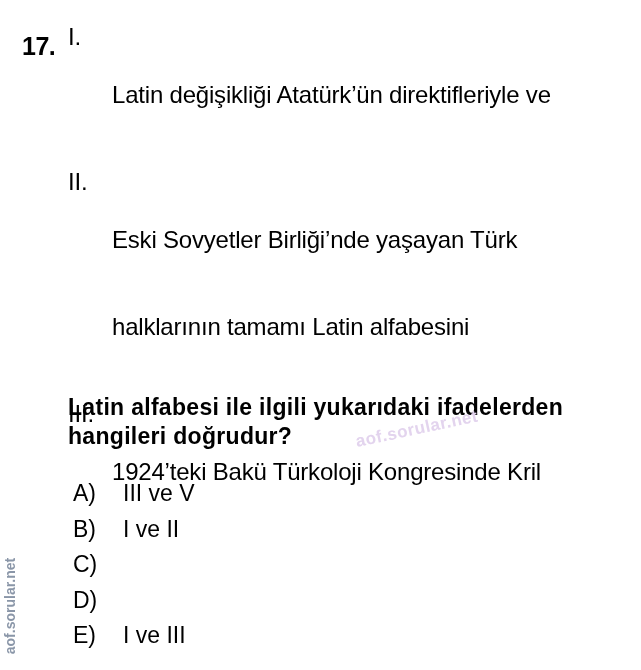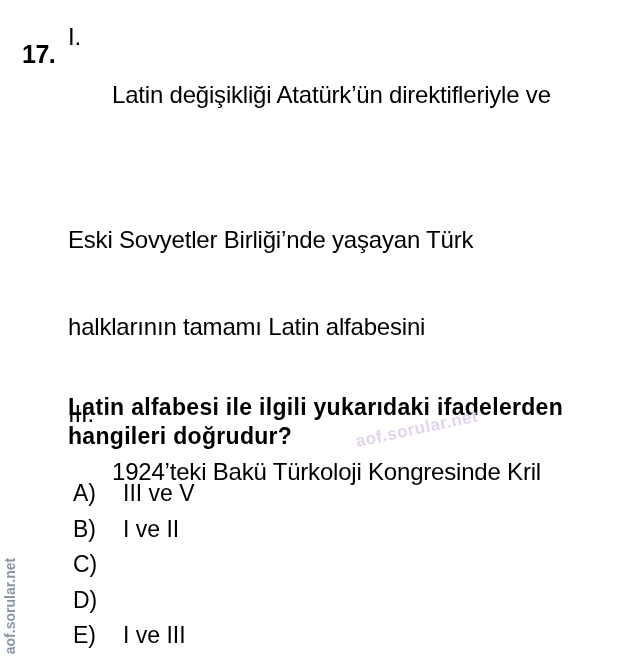--- a/index.html
+++ b/index.html
@@ -11,21 +11,21 @@
       width: 641px;
       height: 670px;
       position: relative;
       overflow: hidden;
       font-family: "Liberation Sans", sans-serif;
       color: #000000;
     }
     .qnum {
       position: absolute;
       left: 22px;
-      top: 40px;
+      top: 32px;
       font-size: 25px;
       font-weight: bold;
       letter-spacing: -0.5px;
     }
     .statements {
       position: absolute;
       left: 68px;
       top: 22px;
       width: 570px;
     }
@@ -96,20 +96,21 @@
 <div class="qnum">17.</div>
 
 <div class="statements">
   <div class="stmt">
     <div class="roman">I.</div>
     <div class="text">
       <div>Latin değişikliği Atatürk’ün direktifleriyle ve</div>
     </div>
   </div>
   <div class="stmt">
+    <div class="roman">II.</div>
     <div class="text">
       <div>Eski Sovyetler Birliği’nde yaşayan Türk</div>
       <div>halklarının tamamı Latin alfabesini</div>
     </div>
   </div>
   <div class="stmt">
     <div class="roman">III.</div>
     <div class="text">
       <div>1924’teki Bakü Türkoloji Kongresinde Kril</div>
       

